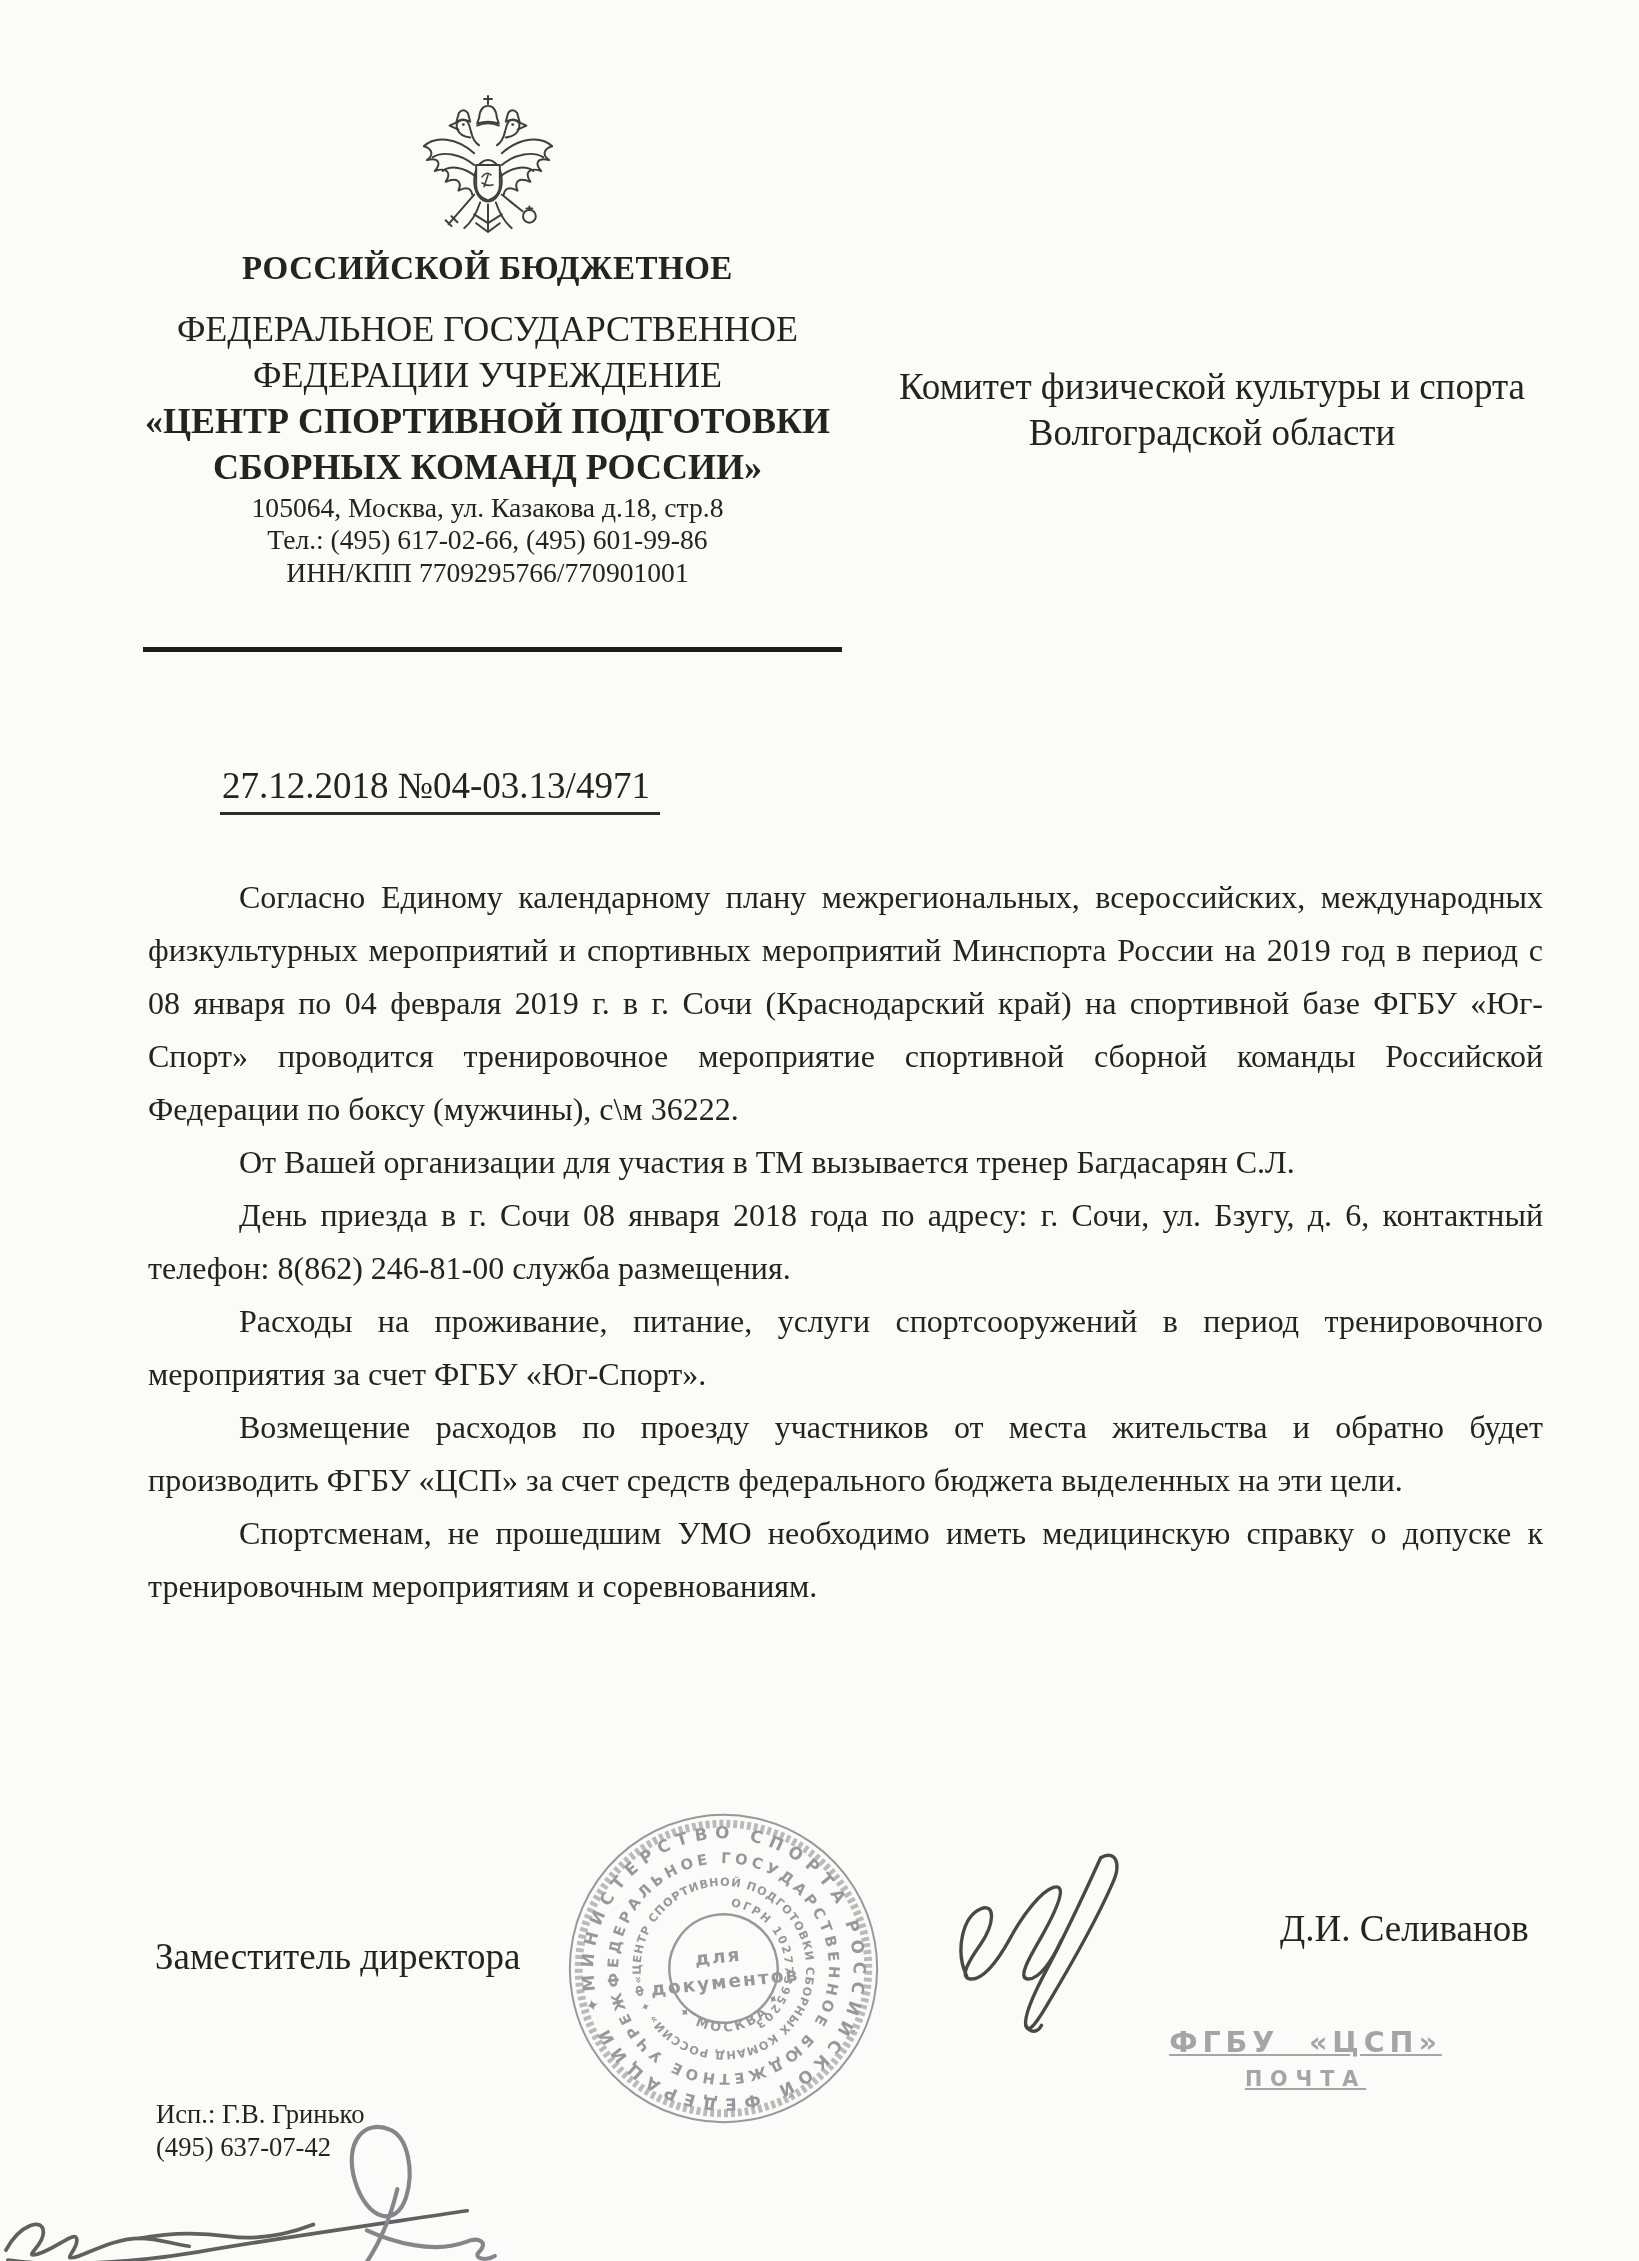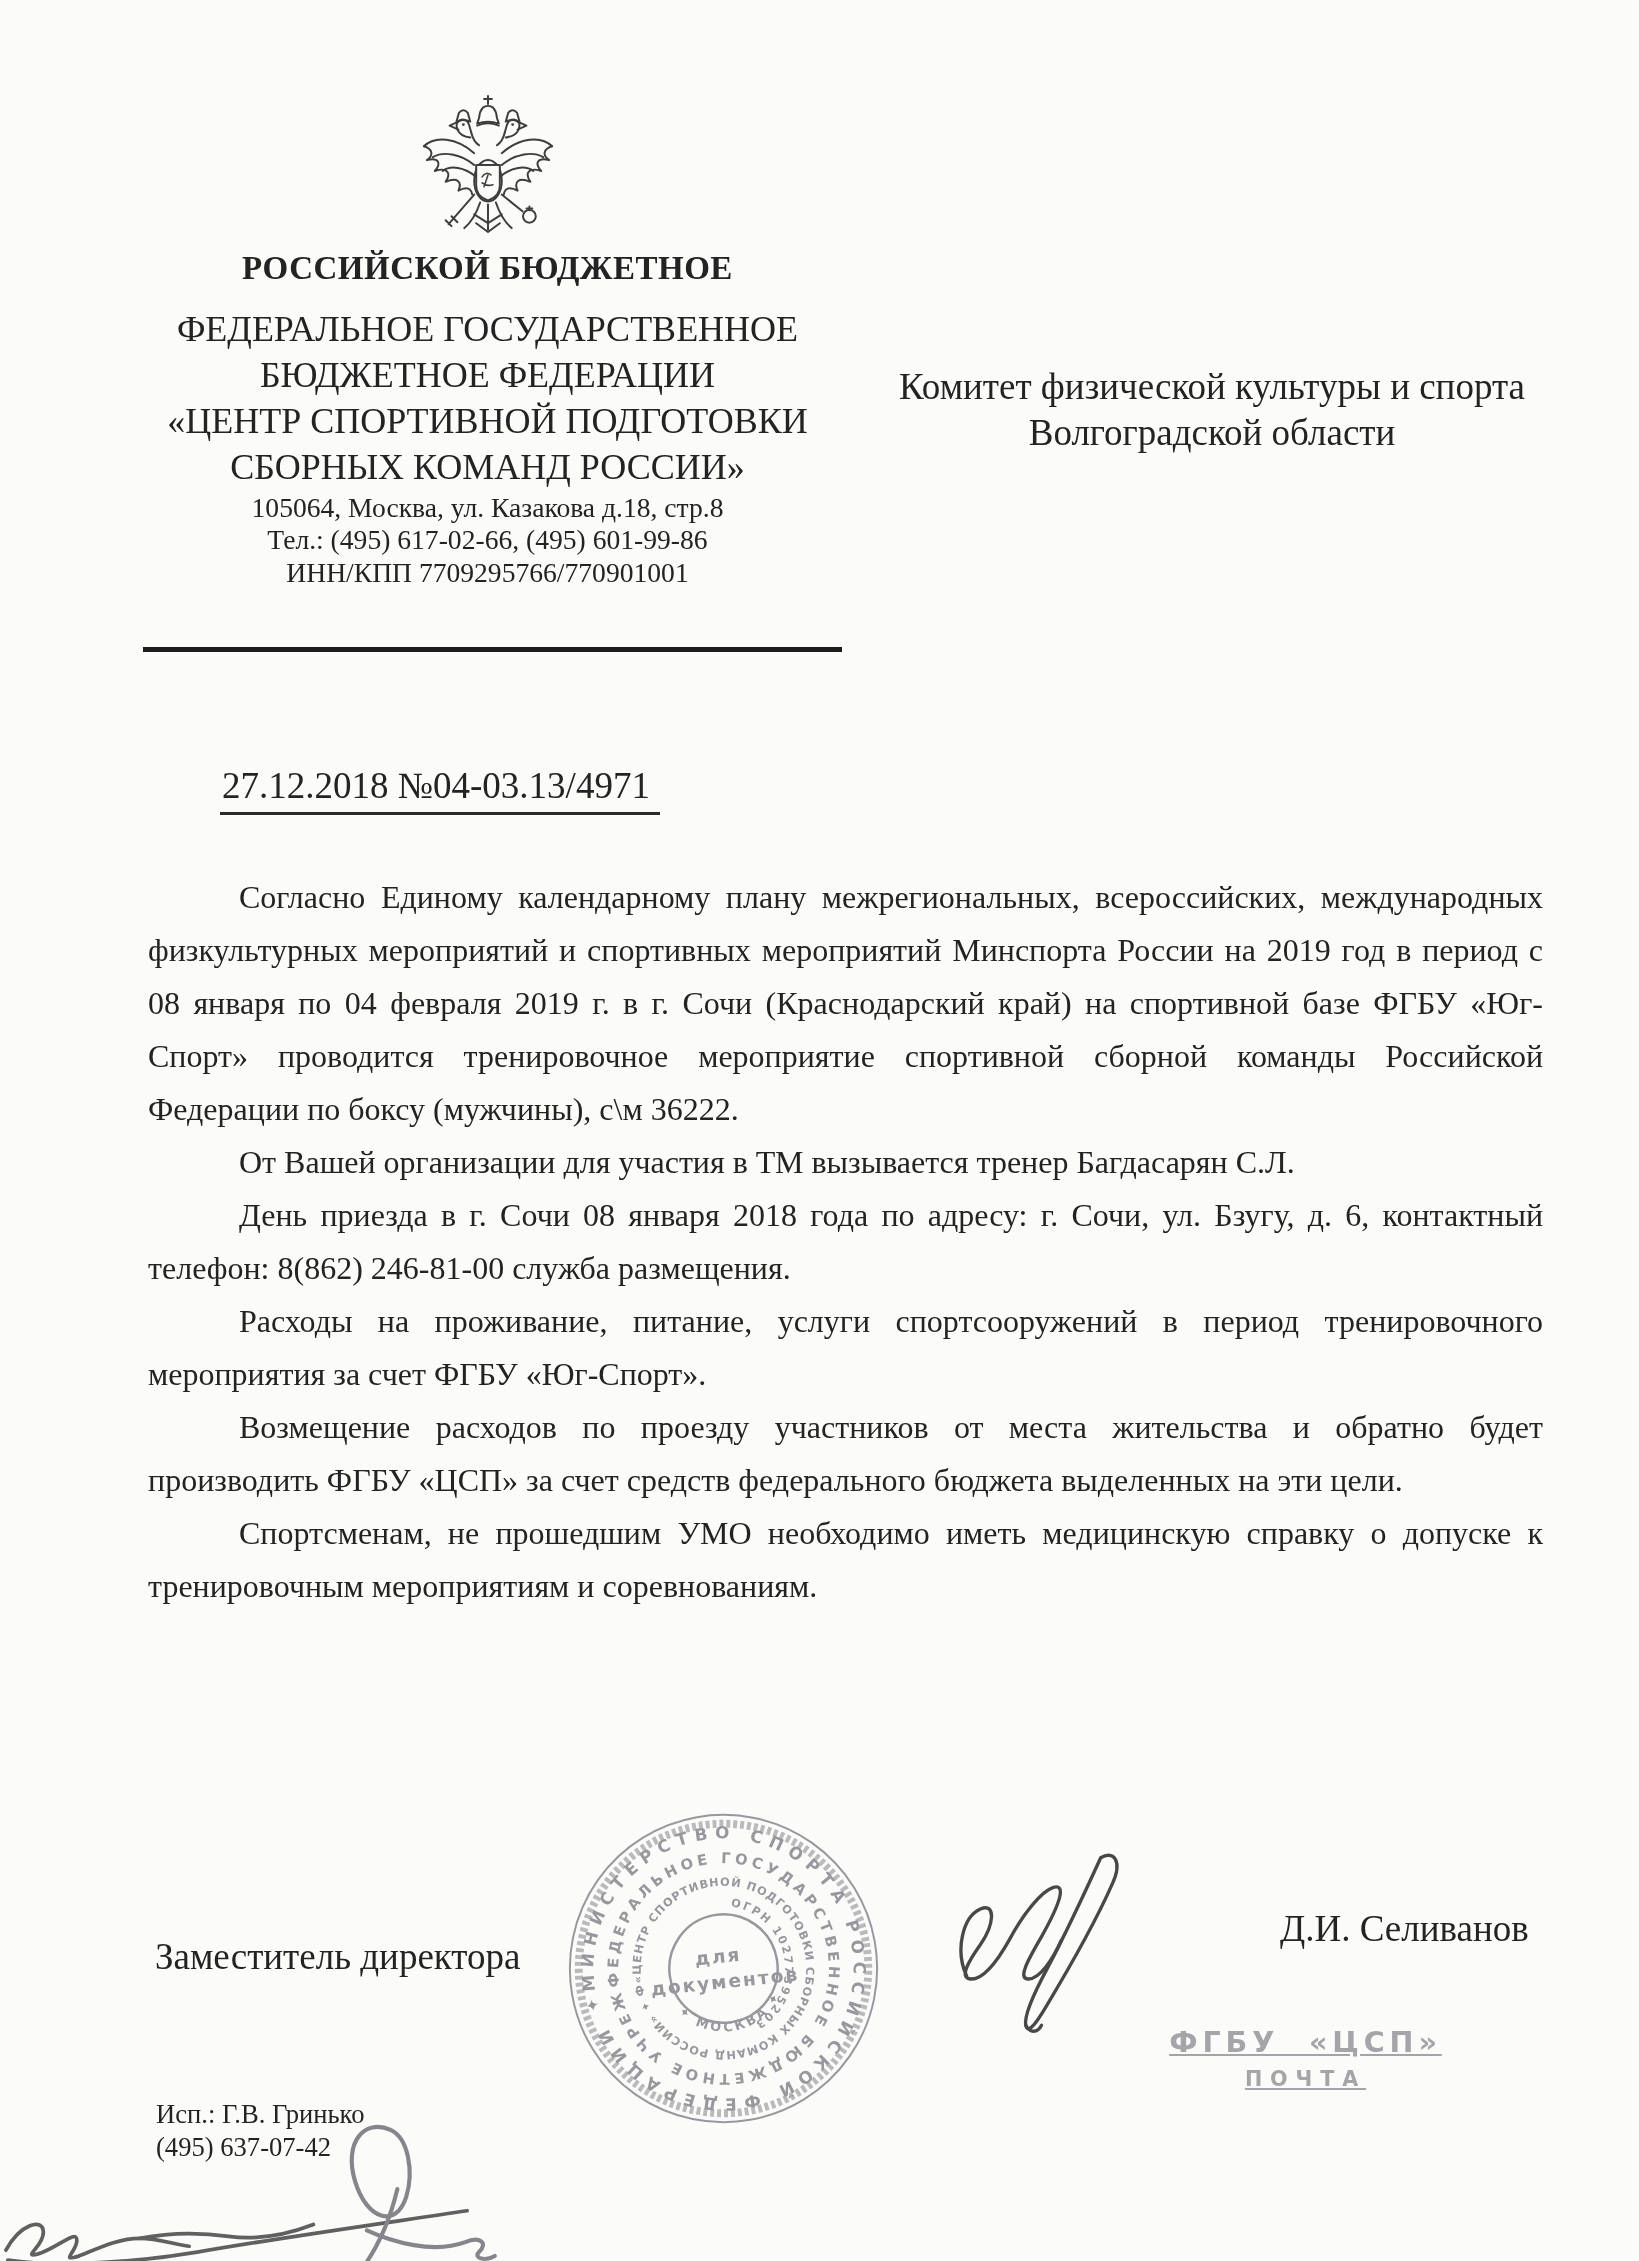--- a/index.html
+++ b/index.html
@@ -6,21 +6,21 @@
   .page{
     position:relative;width:1639px;height:2262px;margin:0 auto;
     background:#fbfbf9;color:#232323;overflow:hidden;
     font-family:"Liberation Serif",serif;
   }
   
   .header-left{position:absolute;left:133px;top:94px;width:709px;text-align:center;}
   .eagle{width:138px;height:146px;margin:0 auto;display:block;}
   .ministry{margin-top:7.9px;font-size:33px;font-weight:700;line-height:41px;letter-spacing:0.5px;}
   .org{margin-top:17px;font-size:36px;line-height:46px;}
-  .org .b{font-weight:400;text-align:center;}
+  .org .b{font-weight:700;text-align:center;}
   .address{margin-top:2px;font-size:27.6px;line-height:32.5px;}
   .divider{position:absolute;left:143px;top:647px;width:699px;height:6.9px;background:#1d1d1d;
            box-shadow:0 -2px 0 #fbfbf9 inset;}
   
   .recipient{position:absolute;left:867px;top:364px;width:690px;text-align:center;
              font-size:37px;line-height:46px;}
   
   .ref{position:absolute;left:220px;top:764px;font-size:37px;
        border-bottom:3px solid #2b2b2b;padding:0 9.9px 4.9px 2px;}
   
@@ -78,21 +78,21 @@
 
         <circle cx="112" cy="124" r="6.5"></circle>
         <path d="M112 114 v4 M109 116 h6 M84 102 L105 119"></path>
       </g>
     </svg>
     <div class="ministry">
       <div>РОССИЙСКОЙ БЮДЖЕТНОЕ</div>
     </div>
     <div class="org">
       <div>ФЕДЕРАЛЬНОЕ ГОСУДАРСТВЕННОЕ</div>
-      <div>БЮДЖЕТНОЕ ФЕДЕРАЦИИ</div>
+      <div>ФЕДЕРАЦИИ УЧРЕЖДЕНИЕ</div>
       <div class="b">«ЦЕНТР СПОРТИВНОЙ ПОДГОТОВКИ</div>
       <div class="b">СБОРНЫХ КОМАНД РОССИИ»</div>
     </div>
     <div class="address">
       <div>105064, Москва, ул. Казакова д.18, стр.8</div>
       <div>Тел.: (495) 617-02-66, (495) 601-99-86</div>
       <div>ИНН/КПП 7709295766/770901001</div>
     </div>
   </div>
   <div class="divider"></div>

